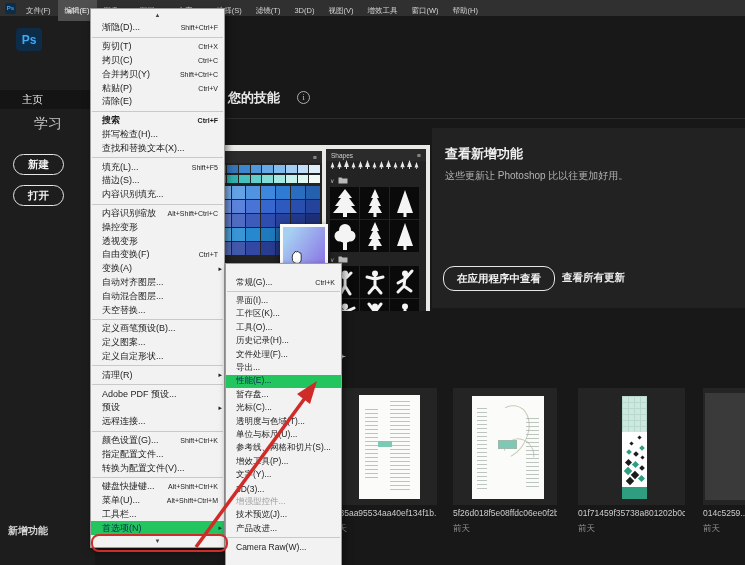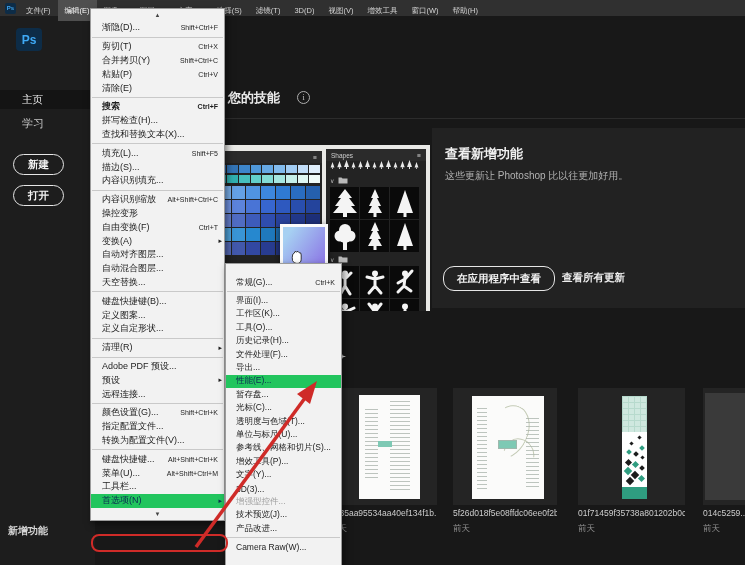--- a/index.html
+++ b/index.html
@@ -10,21 +10,21 @@
   .mb-logo{width:11px;height:11px;margin:0 3px 0 5px;background:#0d2c47;border-radius:2px;color:#3fa9f5;
            font-size:6px;font-weight:bold;display:flex;align-items:center;justify-content:center;}
   .mbi{padding:0 7px;font-size:7.5px;color:#d4d4d4;height:21px;display:flex;align-items:center;white-space:nowrap;}
   .mbi.active{background:#4f4f4f;color:#fff;}
   
   .sidebar{position:absolute;left:0;top:16px;width:95px;bottom:0;background:#1d1d1d;z-index:5;}
   .ps-logo{position:absolute;left:16px;top:12px;width:26px;height:23px;background:#0d2c47;border-radius:4px;
            color:#3fa9f5;font-size:12px;font-weight:bold;display:flex;align-items:center;justify-content:center;}
   .nav-home{position:absolute;left:0;top:74px;width:95px;height:19px;background:#141414;color:#ececec;
             font-size:10.5px;display:flex;align-items:center;padding-left:22px;box-sizing:border-box;}
-  .nav-learn{position:absolute;left:4px;top:98px;width:95px;height:19px;color:#c4c4c4;font-size:11px;
+  .nav-learn{position:absolute;left:16px;top:98px;width:95px;height:19px;color:#c4c4c4;font-size:14px;
              display:flex;align-items:center;padding-left:18px;box-sizing:border-box;}
   .pill{border:1.5px solid #e6e6e6;border-radius:11px;color:#f2f2f2;font-size:10.5px;font-weight:bold;
         display:flex;align-items:center;justify-content:center;background:transparent;}
   .btn-new{position:absolute;left:13px;top:138px;width:49px;height:19px;}
   .btn-open{position:absolute;left:13px;top:169px;width:49px;height:19px;}
   .side-footer{position:absolute;left:8px;bottom:27px;font-size:10px;color:#d6d6d6;font-weight:bold;}
   
   .skills-title{position:absolute;left:228px;top:89px;font-size:13px;font-weight:bold;color:#eaeaea;z-index:6;}
   .info-icon{position:absolute;left:297px;top:91px;width:11px;height:11px;border:1px solid #aeaeae;border-radius:50%;
              color:#c9c9c9;font-size:8px;display:flex;align-items:center;justify-content:center;z-index:6;
@@ -448,20 +448,24 @@
         <div class="mi">
           <span class="lbl">渐隐(D)...</span>
           <span class="sc">Shift+Ctrl+F</span>
         </div>
         <div class="msep"></div>
         <div class="mi">
           <span class="lbl">剪切(T)</span>
           <span class="sc">Ctrl+X</span>
         </div>
         <div class="mi">
+          <span class="lbl">拷贝(C)</span>
+          <span class="sc">Ctrl+C</span>
+        </div>
+        <div class="mi">
           <span class="lbl">合并拷贝(Y)</span>
           <span class="sc">Shift+Ctrl+C</span>
         </div>
         <div class="mi">
           <span class="lbl">粘贴(P)</span>
           <span class="sc">Ctrl+V</span>
         </div>
         <div class="mi">
           <span class="lbl">清除(E)</span>
         </div>
@@ -489,39 +493,42 @@
         </div>
         <div class="msep"></div>
         <div class="mi">
           <span class="lbl">内容识别缩放</span>
           <span class="sc">Alt+Shift+Ctrl+C</span>
         </div>
         <div class="mi">
           <span class="lbl">操控变形</span>
         </div>
         <div class="mi">
+          <span class="lbl">透视变形</span>
+        </div>
+        <div class="mi">
           <span class="lbl">自由变换(F)</span>
           <span class="sc">Ctrl+T</span>
         </div>
         <div class="mi">
           <span class="lbl">变换(A)</span>
           <span class="arr">▸</span>
         </div>
         <div class="mi">
           <span class="lbl">自动对齐图层...</span>
         </div>
         <div class="mi">
           <span class="lbl">自动混合图层...</span>
         </div>
         <div class="mi">
           <span class="lbl">天空替换...</span>
         </div>
         <div class="msep"></div>
         <div class="mi">
-          <span class="lbl">键盘快捷键(B)...</span>
+          <span class="lbl">定义画笔预设(B)...</span>
         </div>
         <div class="mi">
           <span class="lbl">定义图案...</span>
         </div>
         <div class="mi">
           <span class="lbl">定义自定形状...</span>
         </div>
         <div class="msep"></div>
         <div class="mi">
           <span class="lbl">清理(R)</span>

